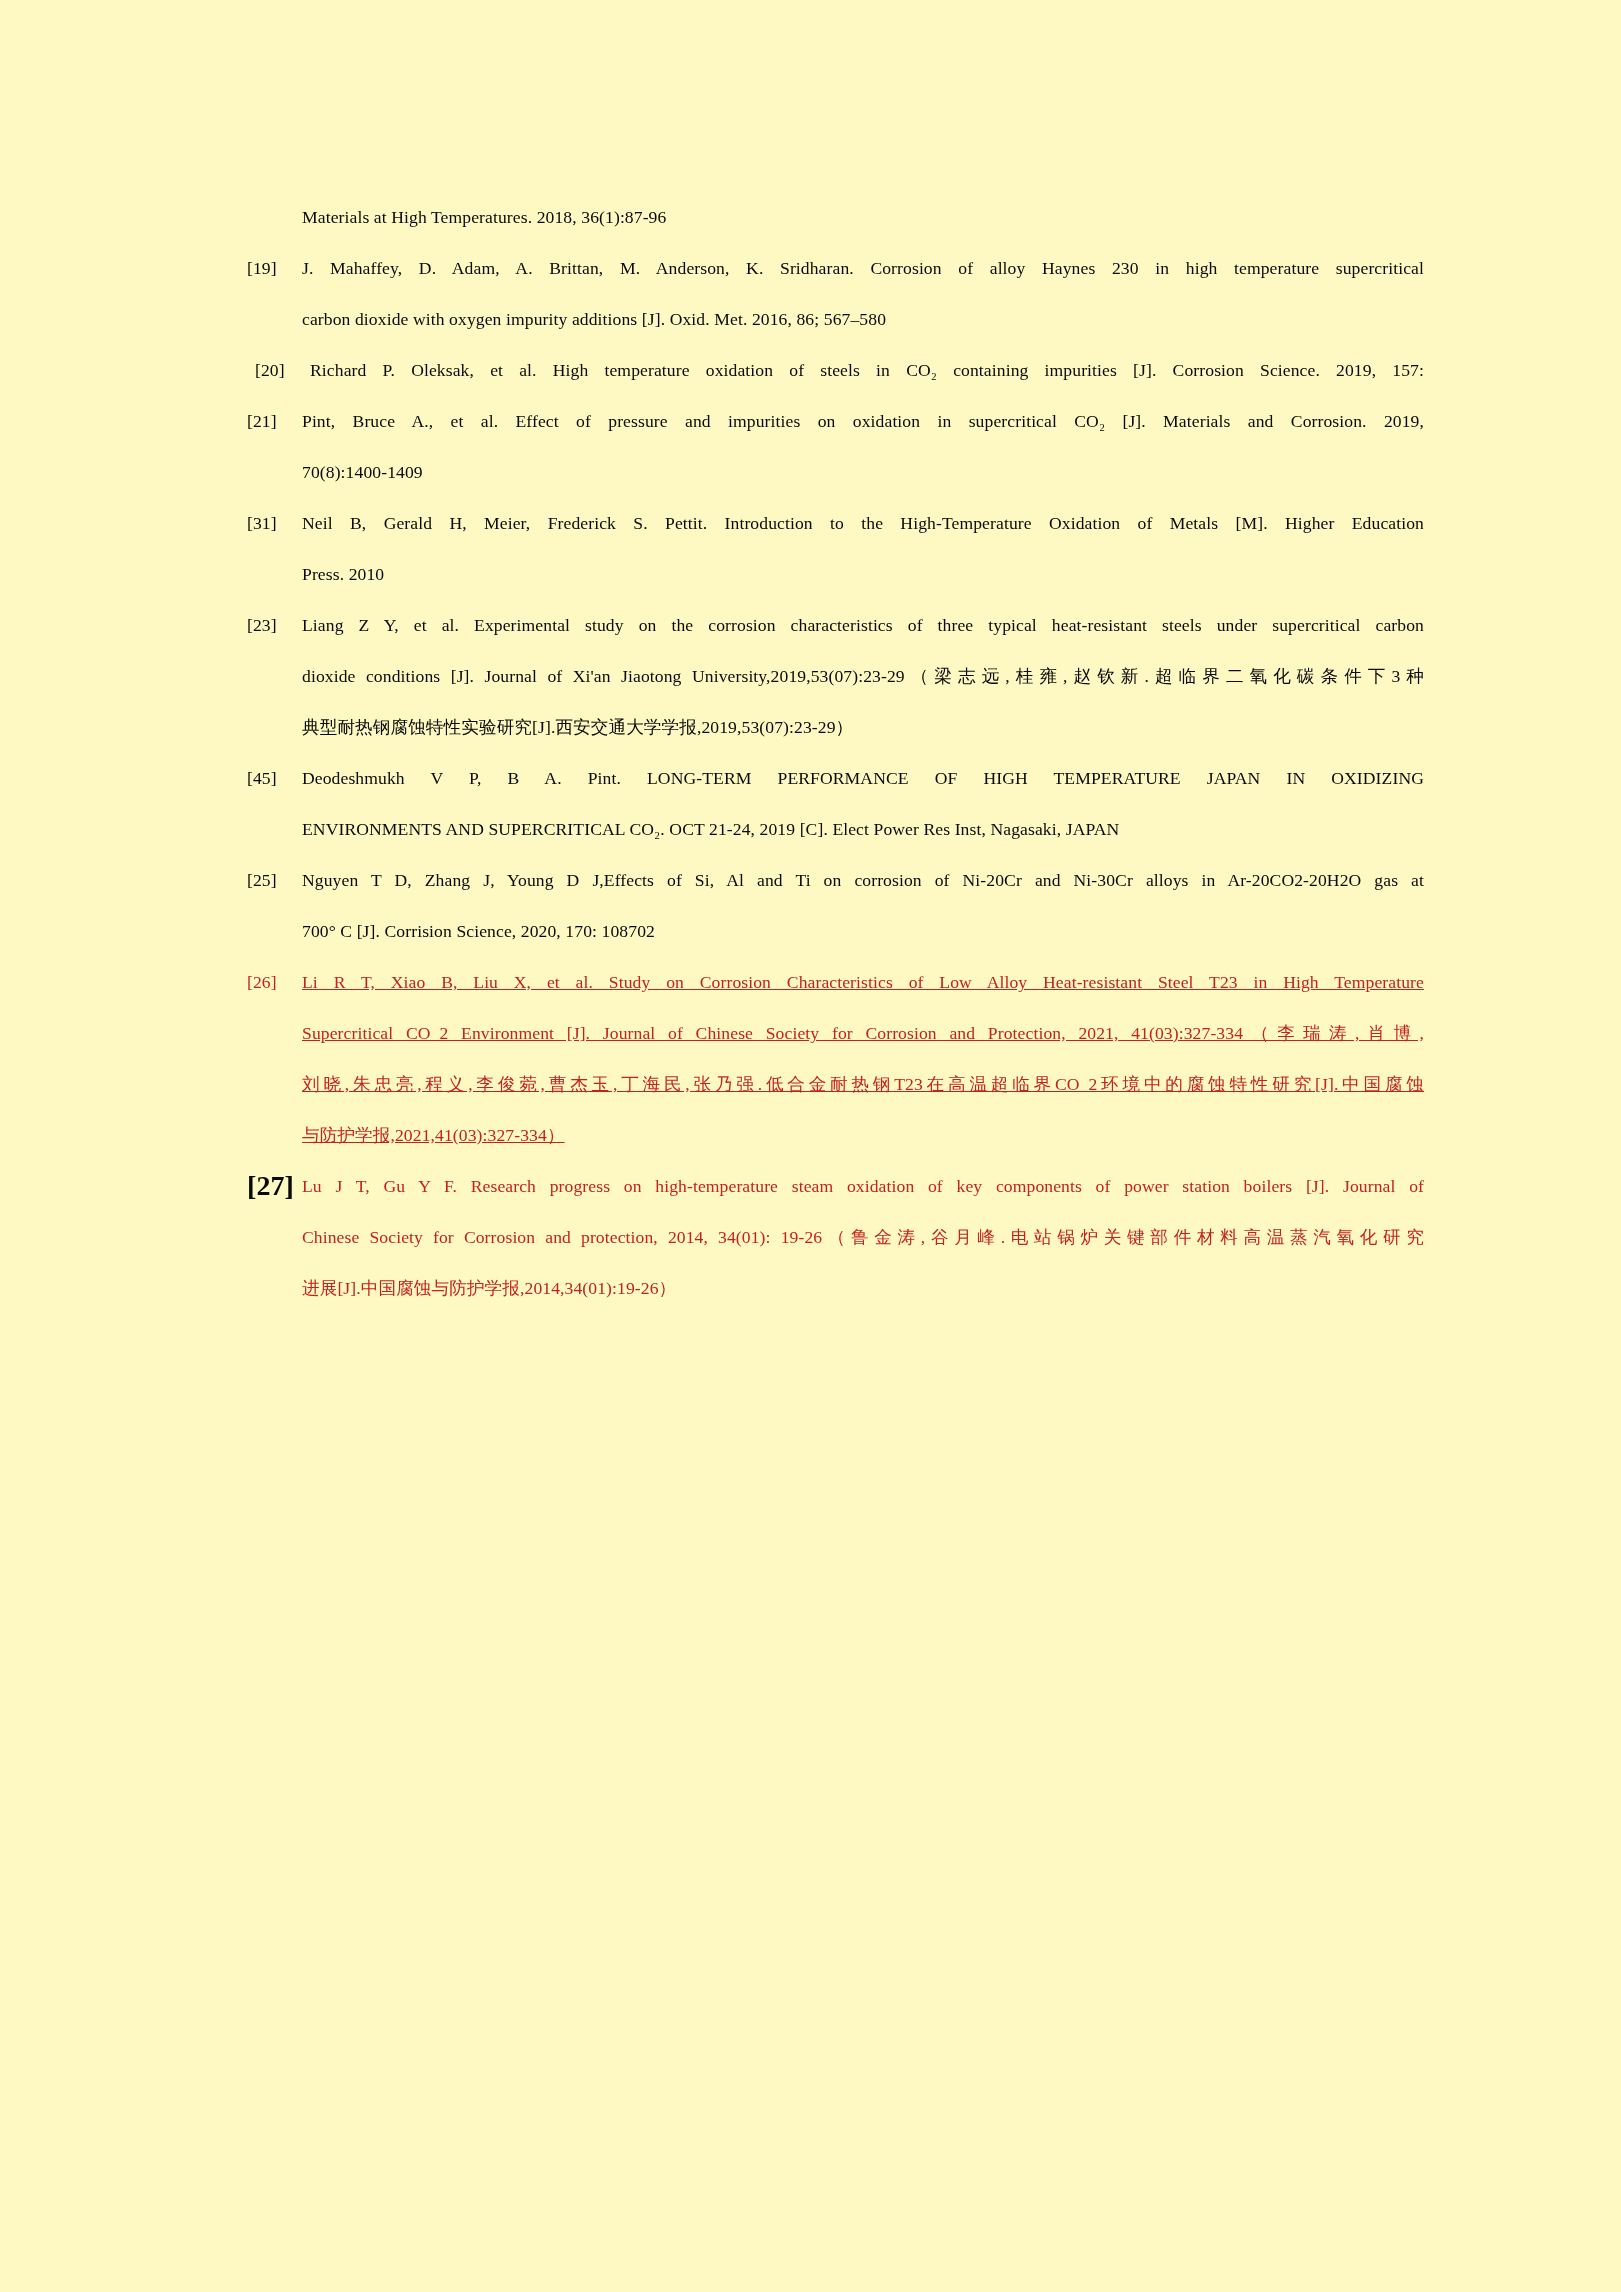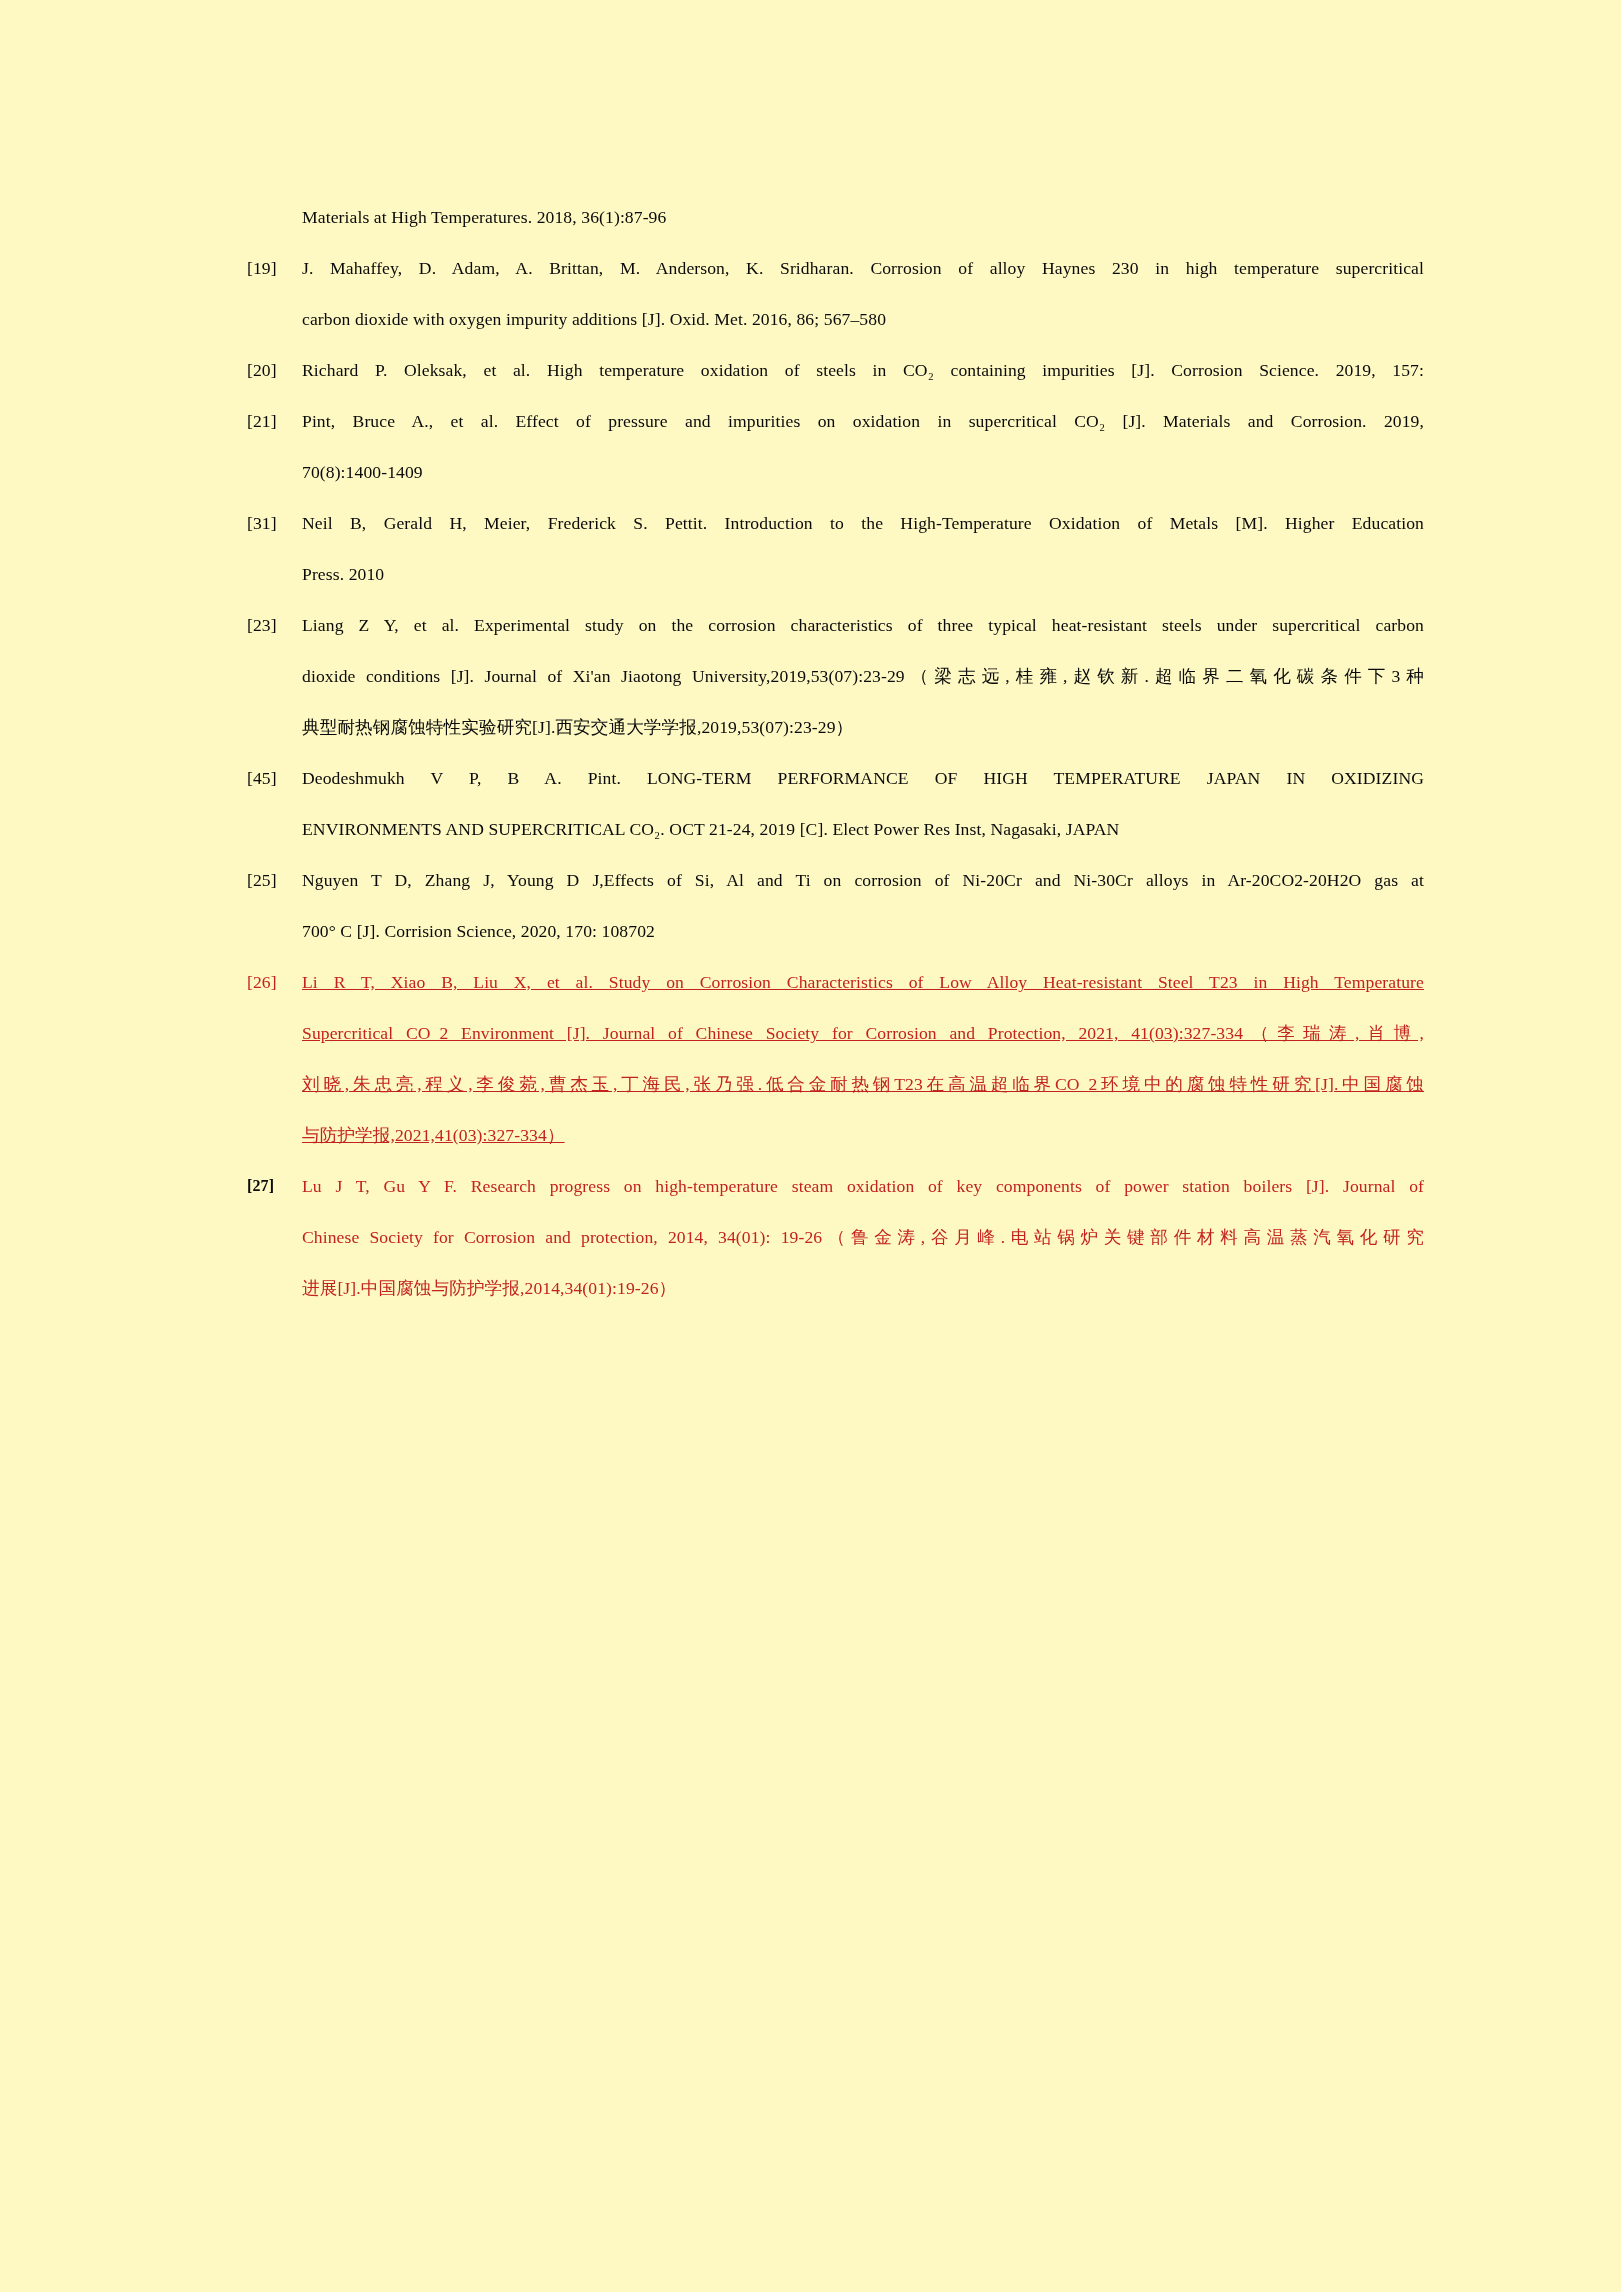--- a/index.html
+++ b/index.html
@@ -33,21 +33,21 @@
     letter-spacing: 0.1px;
   }
   .ref .num {
     position: absolute;
     left: 0;
     top: 0;
     line-height: 51px;
     white-space: nowrap;
   }
   .ref .num.big {
-    font-size: 16px;
+    font-size: 28px;
     font-weight: bold;
     line-height: 49px;
   }
   .ref-line.just {
     text-align: justify;
     text-align-last: justify;
   }
   .ref-line {
     min-height: 51px;
   }
@@ -65,21 +65,21 @@
   </div>
 
   <div class="ref" style="color: rgb(10, 10, 10);">
     <span class="num">[19]</span>
     <div class="ref-text">
           <div class="ref-line just">J. Mahaffey, D. Adam, A. Brittan, M. Anderson, K. Sridharan. Corrosion of alloy Haynes 230 in high temperature supercritical</div>
           <div class="ref-line">carbon dioxide with oxygen impurity additions [J]. Oxid. Met. 2016, 86; 567–580</div>
         </div>
   </div>
 
-  <div class="ref" style="color: rgb(10, 10, 10);">
+  <div class="ref" style="color: rgb(10, 10, 10); margin-left: 8px;">
     <span class="num">[20]</span>
     <div class="ref-text">
           <div class="ref-line just">Richard P. Oleksak, et al. High temperature oxidation of steels in CO₂ containing impurities [J]. Corrosion Science. 2019, 157:</div>
         </div>
   </div>
 
   <div class="ref" style="color: rgb(10, 10, 10);">
     <span class="num">[21]</span>
     <div class="ref-text">
           <div class="ref-line just">Pint, Bruce A., et al. Effect of pressure and impurities on oxidation in supercritical CO₂ [J]. Materials and Corrosion. 2019,</div>

